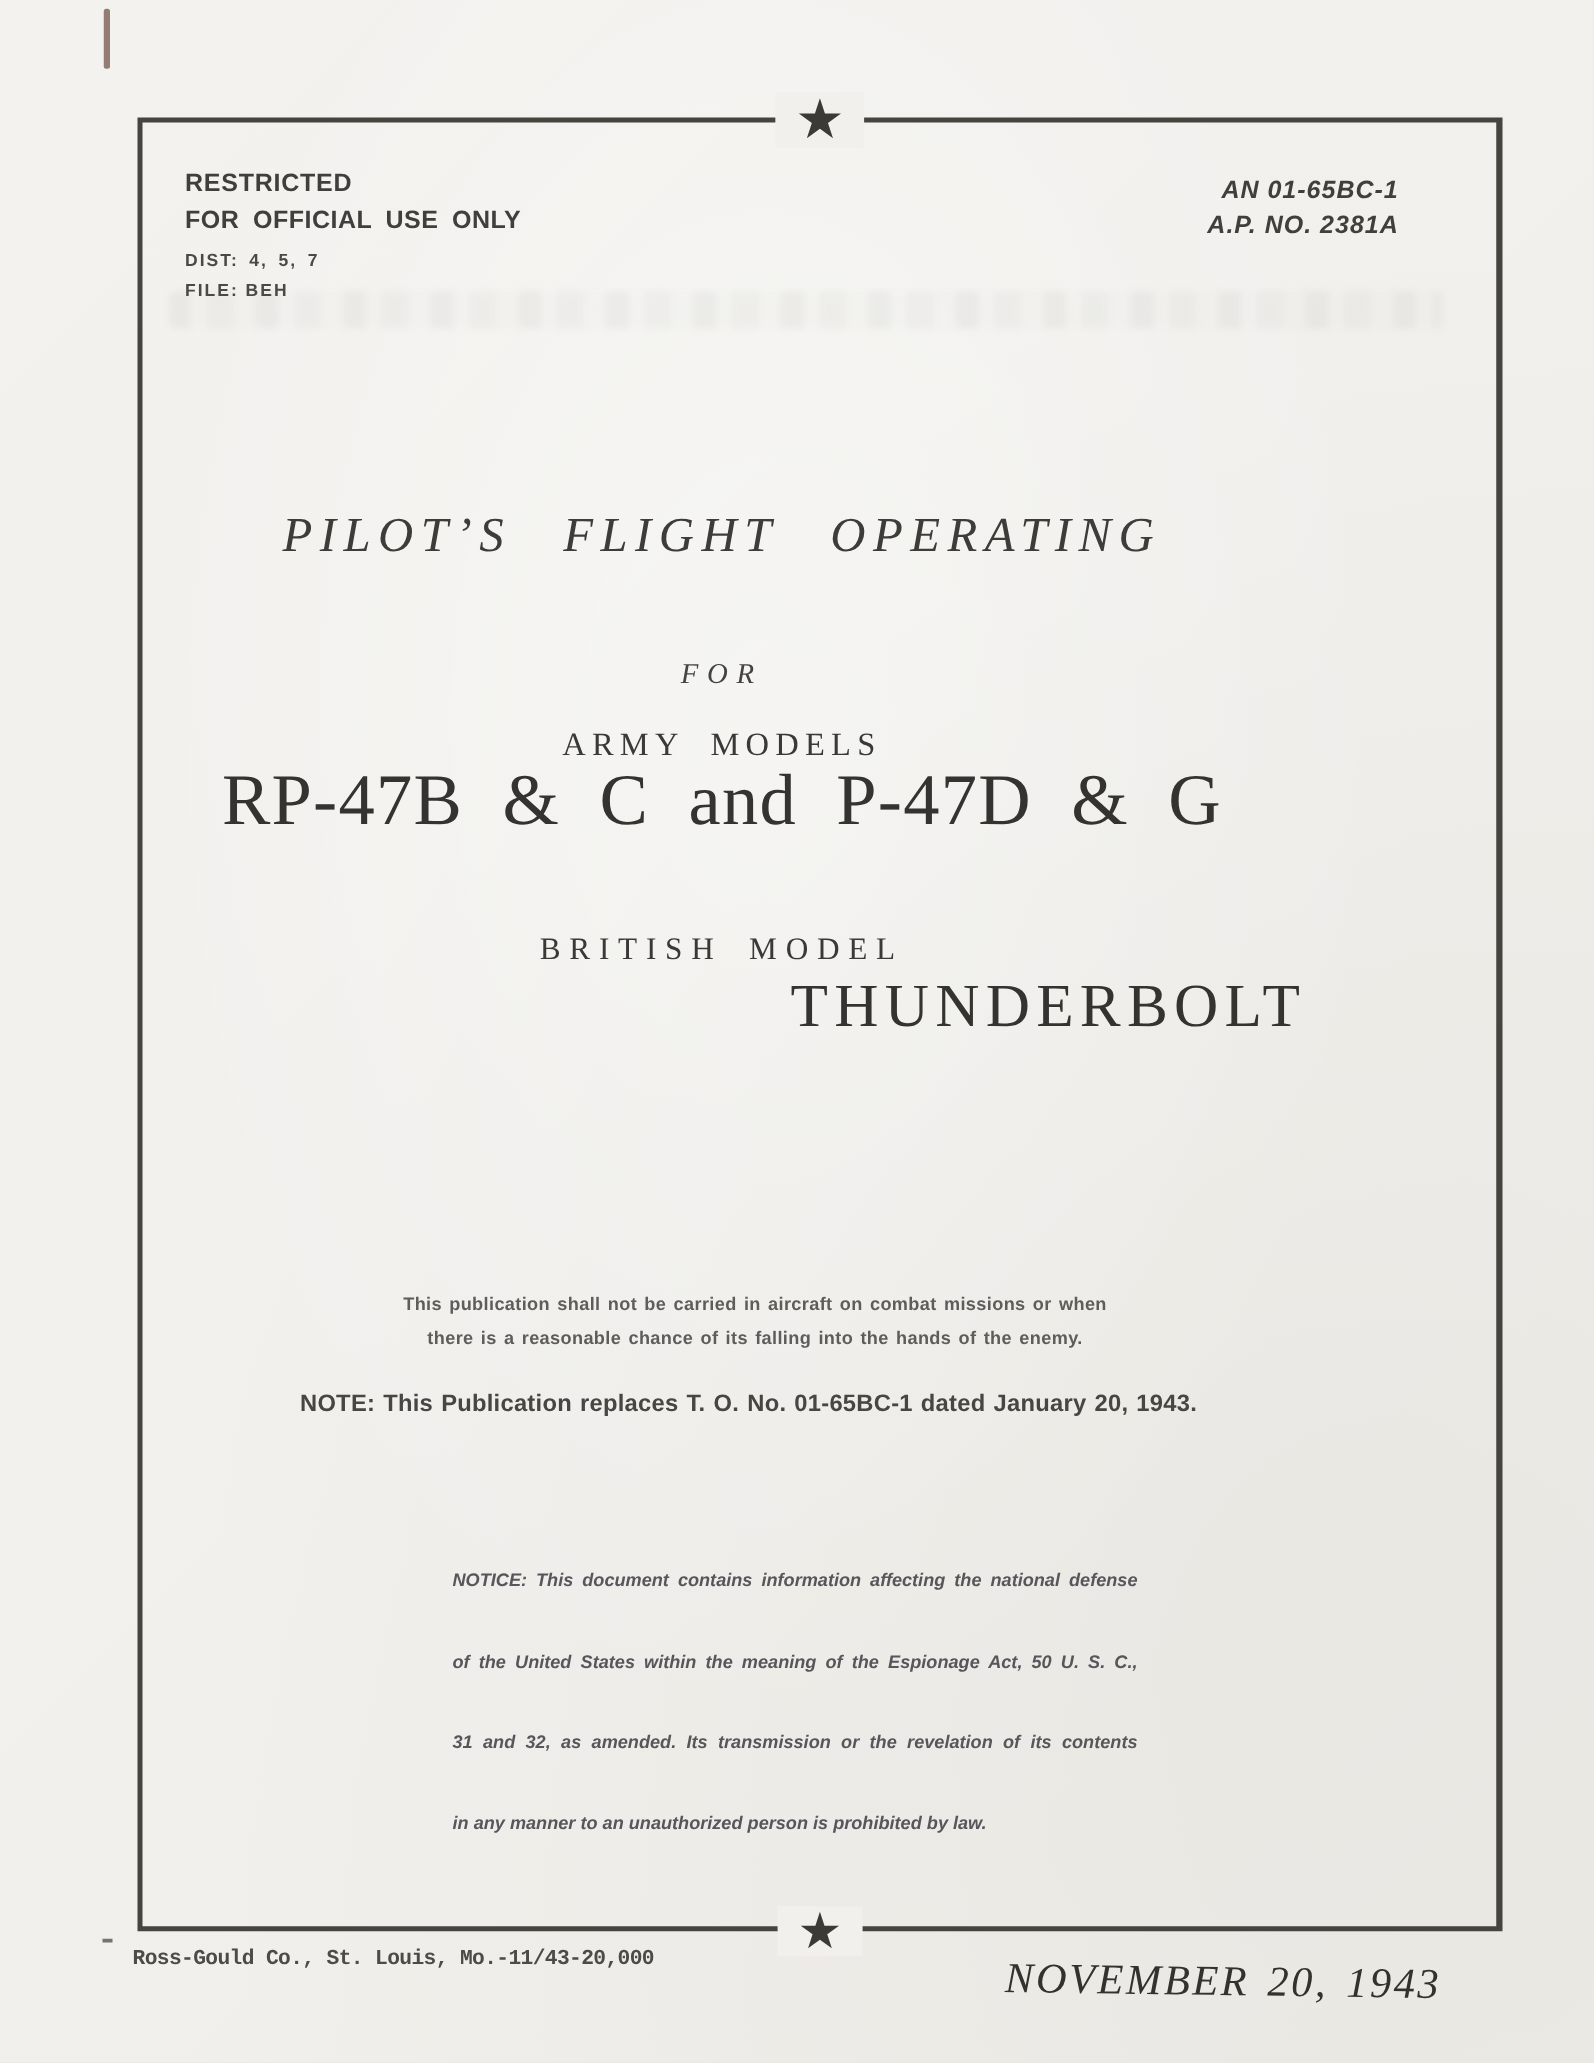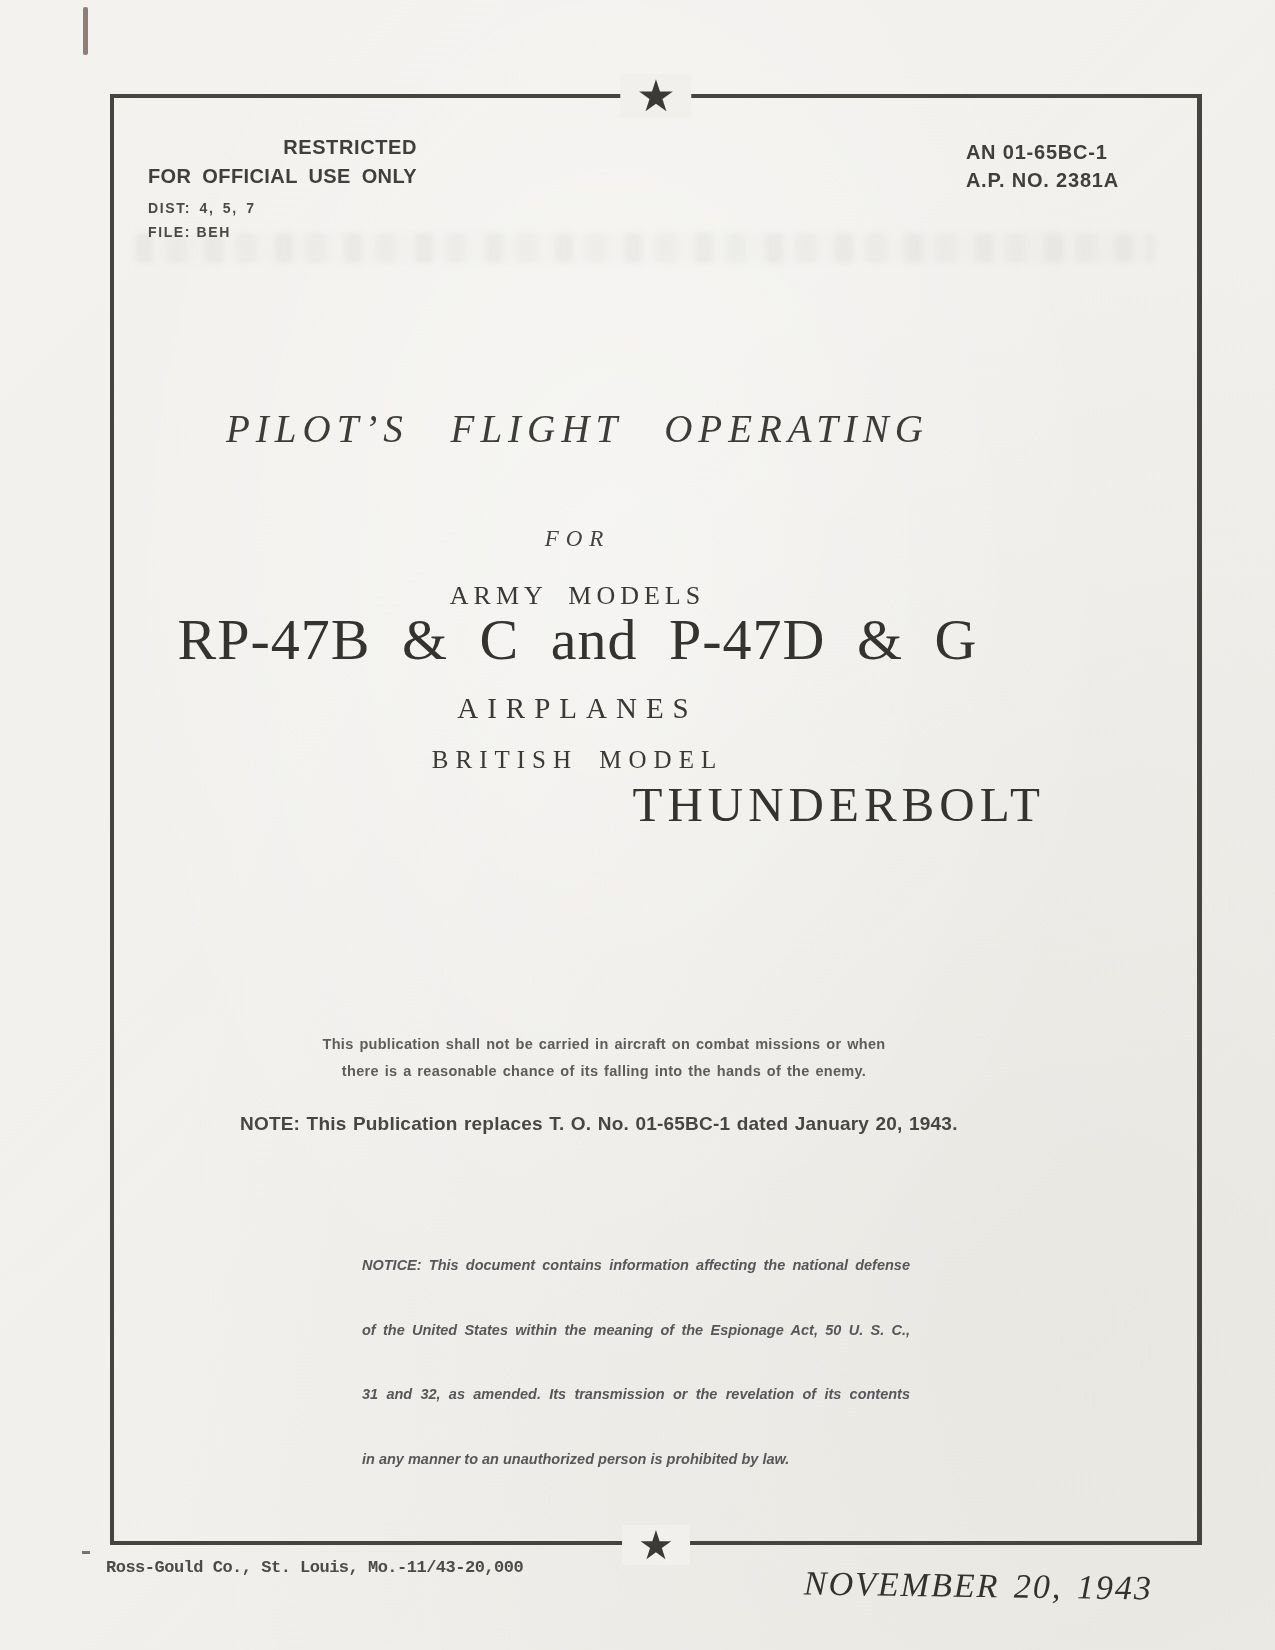--- a/index.html
+++ b/index.html
@@ -55,27 +55,27 @@
     background: repeating-linear-gradient(90deg,
       rgba(125,122,112,0.14) 0 18px, rgba(125,122,112,0.02) 18px 30px,
       rgba(125,122,112,0.10) 30px 52px, rgba(125,122,112,0.03) 52px 70px);
     filter: blur(3px);
     opacity: 0.55;
     border-radius: 5px;
   }
 
   
   .classification { position: absolute; left: 148px; top: 136px; }
-  .cls-restricted { font-size: 20px; font-weight: bold; letter-spacing: 0.6px; color: #403f3b; text-align: right; }
+  .cls-restricted { font-size: 20px; font-weight: bold; letter-spacing: 0.6px; color: #403f3b; }
   .cls-official   { font-size: 20px; font-weight: bold; letter-spacing: 0.4px; word-spacing: 5px; margin-top: 6px; color: #403f3b; }
   .cls-dist       { font-size: 14px; font-weight: bold; letter-spacing: 1.6px; word-spacing: 3px; margin-top: 12px; color: #4a4944; }
   .cls-file       { font-size: 14px; font-weight: bold; letter-spacing: 1.6px; margin-top: 8px; color: #4a4944; }
 
   
-  .numbers { position: absolute; right: 156px; top: 138px; text-align: left; }
+  .numbers { position: absolute; right: 156px; top: 138px; text-align: right; font-style: italic; }
   .num-line { font-size: 20px; font-weight: bold; letter-spacing: 0.8px; color: #403f3b; line-height: 28px; }
 
   
   .centered { position: absolute; left: 110px; width: 935px; text-align: center; }
   .t-serif  { font-family: "Liberation Serif", serif; }
 
   .title-line1 { top: 406px; font-size: 39px; font-style: italic; letter-spacing: 6px; word-spacing: 26px; color: #3d3c38; }
   .title-line2 { top: 459px; font-size: 37px; font-style: italic; letter-spacing: 7px; color: #3d3c38; }
   .title-for   { top: 526px; font-size: 23px; font-style: italic; letter-spacing: 7px; color: #444340; }
   .army-models { top: 581px; font-size: 26px; letter-spacing: 5px; word-spacing: 10px; color: #3a3936; }
@@ -141,21 +141,20 @@
 
   <div class="numbers">
     <div class="num-line">AN 01-65BC-1</div>
     <div class="num-line">A.P. NO. 2381A</div>
   </div>
 
   <div class="centered t-serif title-line1">PILOT’S FLIGHT OPERATING</div>
   <div class="centered t-serif title-for">FOR</div>
   <div class="centered t-serif army-models">ARMY MODELS</div>
   <div class="centered t-serif model-desg">RP-47B &amp; C and P-47D &amp; G</div>
-  <div class="centered t-serif airplanes">AIRPLANES</div>
   <div class="centered t-serif brit-model">BRITISH MODEL</div>
   <div class="centered t-serif brit-name">THUNDERBOLT</div>
 
   <div class="combat-note">
     <div>This publication shall not be carried in aircraft on combat missions or when</div>
     <div>there is a reasonable chance of its falling into the hands of the enemy.</div>
   </div>
 
   <div class="replace-note">NOTE: This Publication replaces T. O. No. 01-65BC-1 dated January 20, 1943.</div>
 

